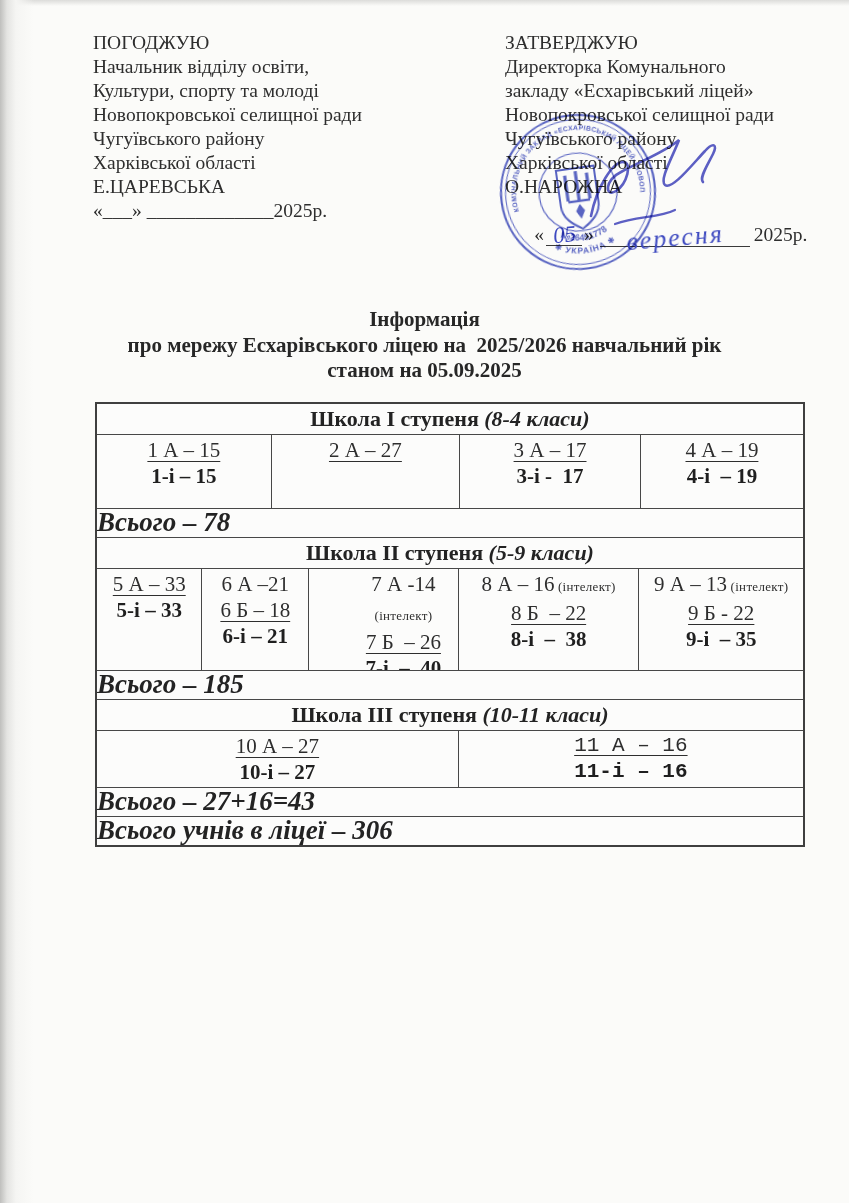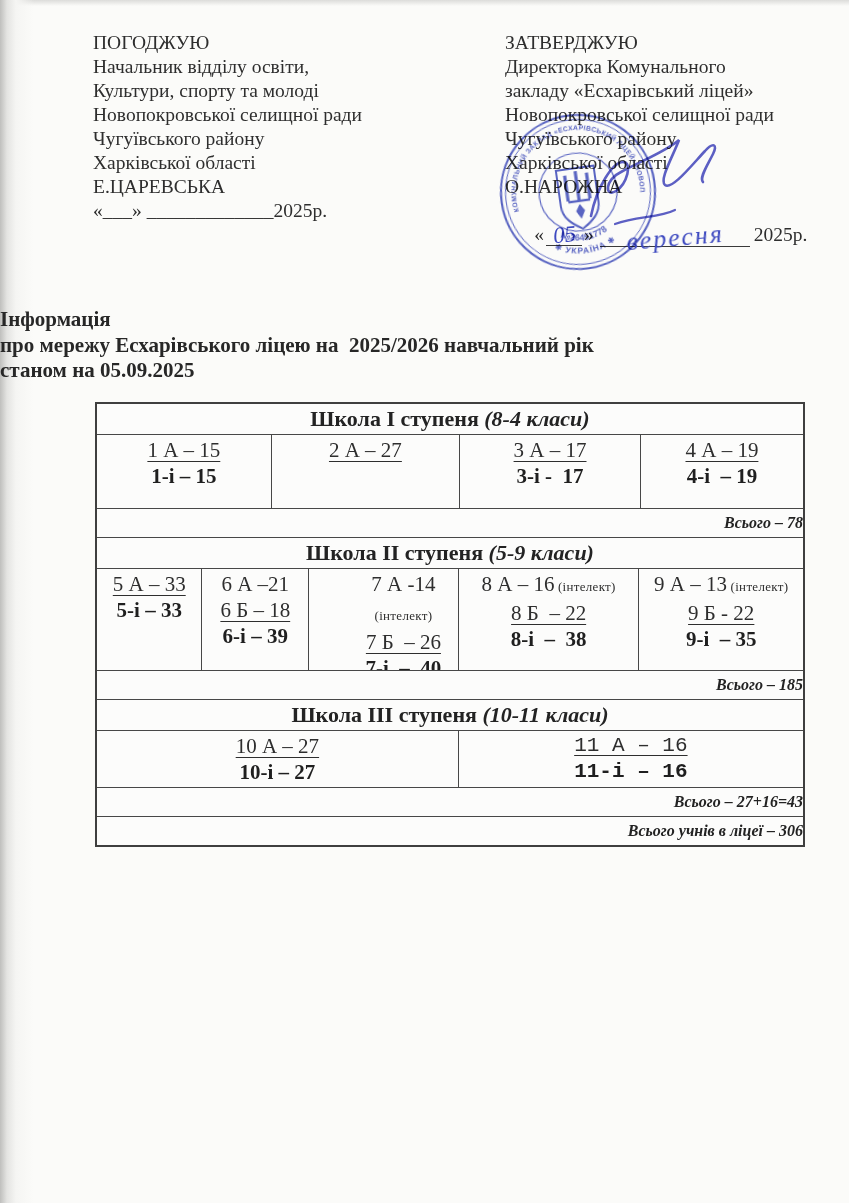--- a/index.html
+++ b/index.html
@@ -20,30 +20,30 @@
   .dateline{white-space:pre-wrap;}
   .dayslot{display:inline-block;min-width:36px;border-bottom:1.6px solid #3a3a3a;
     text-align:center;line-height:20px;margin:0 2px;}
   .monthslot{display:inline-block;width:150px;border-bottom:1.6px solid #3a3a3a;
     text-align:center;line-height:20px;margin:0 4px 0 6px;vertical-align:bottom;}
   .hand{font-style:italic;color:#3d49c0;display:inline-block;}
   .hand.day{font-size:23px;transform:rotate(-6deg) translateY(1px);}
   .hand.month{font-size:26px;transform:rotate(-5deg) translateY(4px);letter-spacing:2px;
     filter:blur(.3px);}
   
-  .doc-title{position:absolute;top:307px;left:0;width:849px;text-align:left;
+  .doc-title{position:absolute;top:307px;left:0;width:849px;text-align:center;
     font-weight:bold;font-size:21px;line-height:25.5px;color:#272727;}
   .doc-title div{white-space:pre-wrap;}
   
   .net-table{position:absolute;left:95px;top:402px;width:710px;
     border:2px solid #3f3f3f;box-sizing:border-box;background:rgba(255,255,255,.35);}
   .row{box-sizing:border-box;}
   .row + .row{border-top:1px solid #474747;}
   .row.hdr{text-align:center;font-weight:bold;font-size:22px;line-height:27px;padding:1px 0 2px;color:#232323;}
-  .row.total{text-align:right;font-weight:bold;font-style:italic;font-size:16px;line-height:25px;padding:1px 0 2px;color:#232323;}
+  .row.total{text-align:left;font-weight:bold;font-style:italic;font-size:27px;line-height:25px;padding:1px 0 2px;color:#232323;}
   .row.cells{display:flex;align-items:stretch;overflow:hidden;}
   .cell{box-sizing:border-box;text-align:center;font-size:21px;line-height:26px;padding-top:2px;}
   .cell + .cell{border-left:1px solid #474747;}
   .ln{white-space:pre-wrap;}
   .ln .txt.u{text-decoration:underline;text-underline-offset:3.5px;text-decoration-thickness:1.4px;}
   .ln.b{font-weight:bold;color:#1f1f1f;}
   .note{font-size:13px;letter-spacing:.3px;}
   
   .stamp{position:absolute;left:478px;top:92px;mix-blend-mode:multiply;opacity:.88;
     transform:rotate(-8deg);filter:blur(.35px);}
@@ -140,21 +140,21 @@
       <div class="row total">Всього – 78</div>
       <div class="row hdr"><span>Школа ІІ ступеня </span><i>(5-9 класи)</i></div>
       <div class="row cells" style="height: 102px;">
         <div class="cell" style="width: 14.8%;">
           <div class="ln"><span class="txt u">5 А – 33</span></div>
           <div class="ln b"><span class="txt">5-і – 33</span></div>
         </div>
         <div class="cell" style="width: 15.1%;">
           <div class="ln"><span class="txt">6 А –21</span></div>
           <div class="ln"><span class="txt u">6 Б – 18</span></div>
-          <div class="ln b"><span class="txt">6-і – 39</span></div>
+          <div class="ln b"><span class="txt">6-і – 21</span></div>
         </div>
         <div class="cell" style="width: 21.2%; padding-left: 40px;">
           <div class="ln"><span class="txt">7 А -14</span><span class="note"> (інтелект)</span></div>
           <div class="ln"><span class="txt u">7 Б  – 26</span></div>
           <div class="ln b"><span class="txt">7-і  –  40</span></div>
         </div>
         <div class="cell" style="width: 25.6%;">
           <div class="ln"><span class="txt">8 А – 16</span><span class="note"> (інтелект)</span></div>
           <div class="ln"><span class="txt u">8 Б  – 22</span></div>
           <div class="ln b"><span class="txt">8-і  –  38</span></div>

